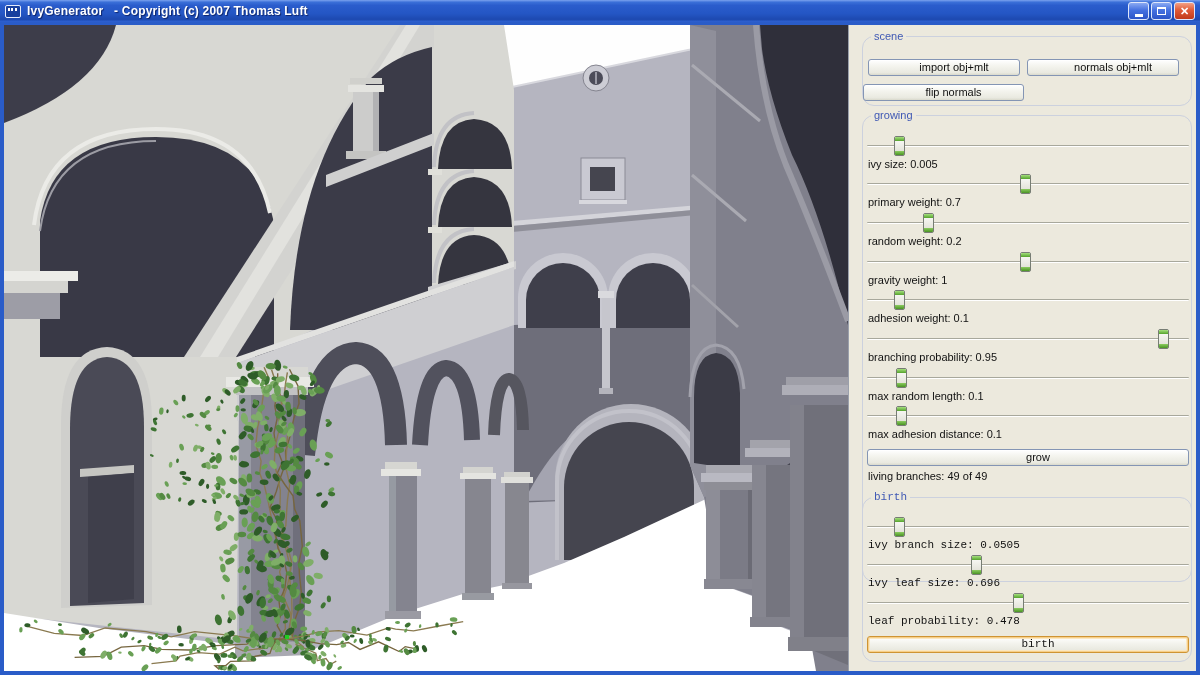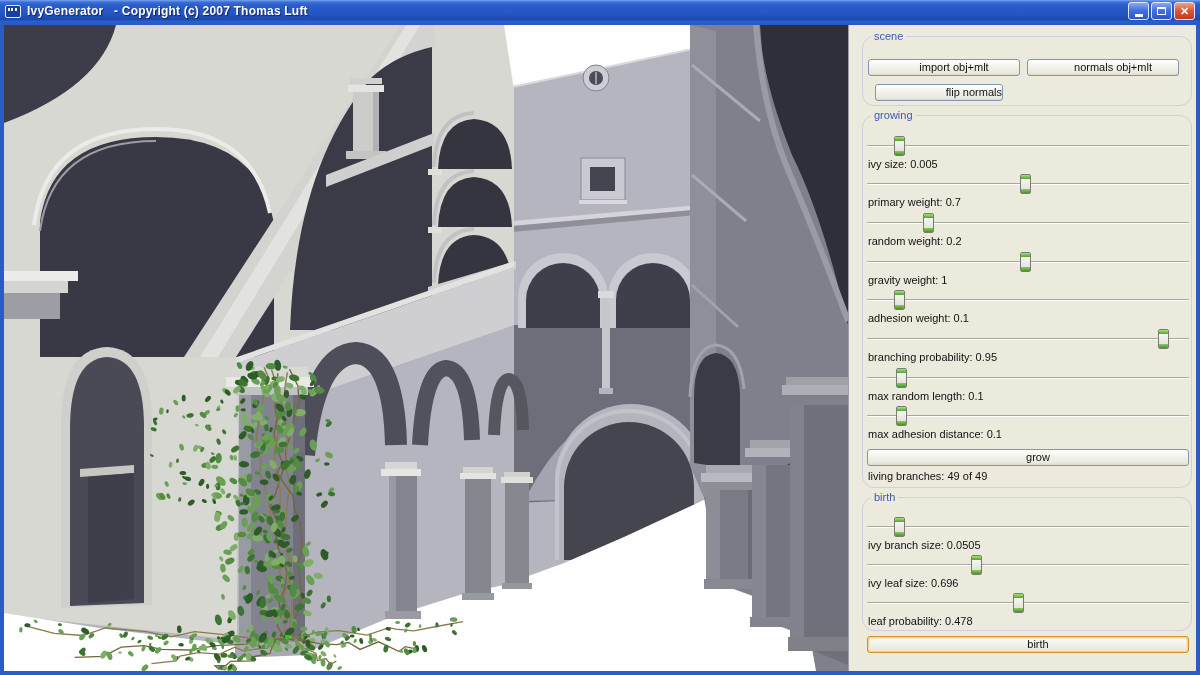--- a/index.html
+++ b/index.html
@@ -34,22 +34,22 @@
   .viewport svg { display:block; }
 
   
   .panel { position:absolute; left:844px; top:0; width:344px; height:646px;
     background:#ECE9DD; border-left:1px solid #9aa0ac; }
   .grp { position:absolute; left:13px; width:330px;
     border:1px solid #ccd1de; border-radius:12px; }
   .grp-label { position:absolute; top:-7px; left:8px; padding:0 3px;
     background:#ECE9DD; color:#3f58b4; font-size:11px; line-height:13px; }
   .grp-scene   { top:11px;  height:70px;  }
-  .grp-growing { top:90px;  height:373px; }
-  .grp-birth   { top:472px; height:134px; }
+  .grp-growing { top:90px;  height:467px; }
+  .grp-birth   { top:472px; height:165px;font-family:Liberation Mono, monospace; }
 
   .xpbtn { position:absolute; height:17px; font-size:11px; color:#111;
     border:1px solid #8495b4; border-radius:3px; text-align:center; line-height:15px;
     background:linear-gradient(180deg,#ffffff,#f4f4ee 40%,#e9e9e0 85%,#d9d9cc);
     box-shadow:inset 0 1px 0 #fff; cursor:default;padding-left:20px; }
   .xpbtn.focus { border-color:#cf9433;
     box-shadow:inset 0 0 0 1px #f6cf8a, inset 0 0 0 2px #fbe7c0; }
 
   .srow { position:absolute; left:4px; width:322px; height:36px; }
   .track { position:absolute; left:0; right:0; top:9px; height:2px;
@@ -764,21 +764,21 @@
           </g>
         </svg>
     </div>
 
     <div class="panel">
 
       <div class="grp grp-scene">
         <span class="grp-label">scene</span>
         <div class="xpbtn" style="left:5px;  top:22px; width:152px;">import obj+mlt</div>
         <div class="xpbtn" style="left:164px;top:22px; width:152px;">normals obj+mlt</div>
-        <div class="xpbtn" style="left:12px;  top:47px; width:128px;text-align:right;">flip normals</div>
+        <div class="xpbtn" style="left:0;  top:47px; width:161px;">flip normals</div>
       </div>
 
       <div class="grp grp-growing">
         <span class="grp-label">growing</span>
 
         <div class="srow" style="top:20px">
           <div class="track"></div>
             <div class="thumb" style="left: calc(10% - 5px);"></div>
           <div class="slabel">ivy size: 0.005</div>
         </div>

